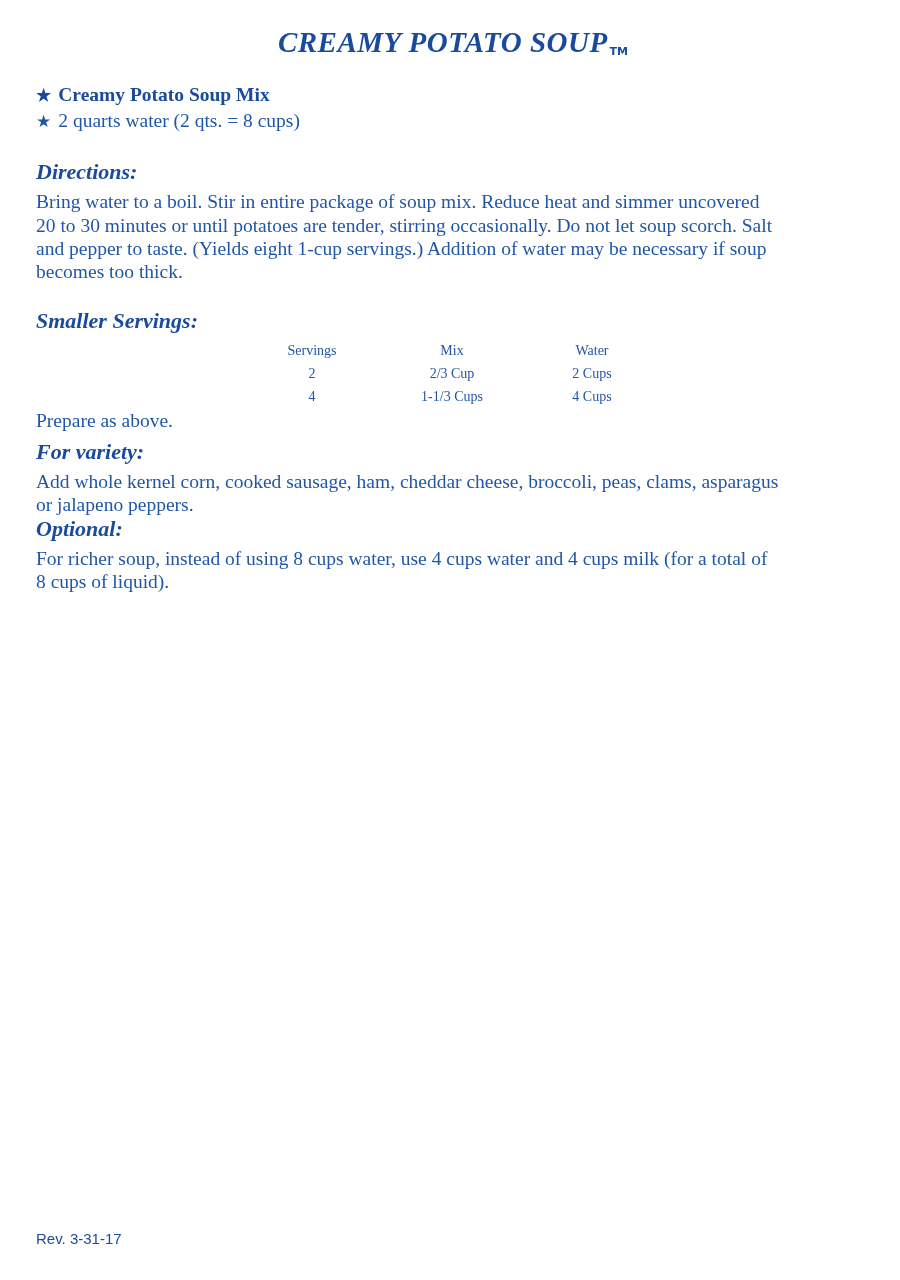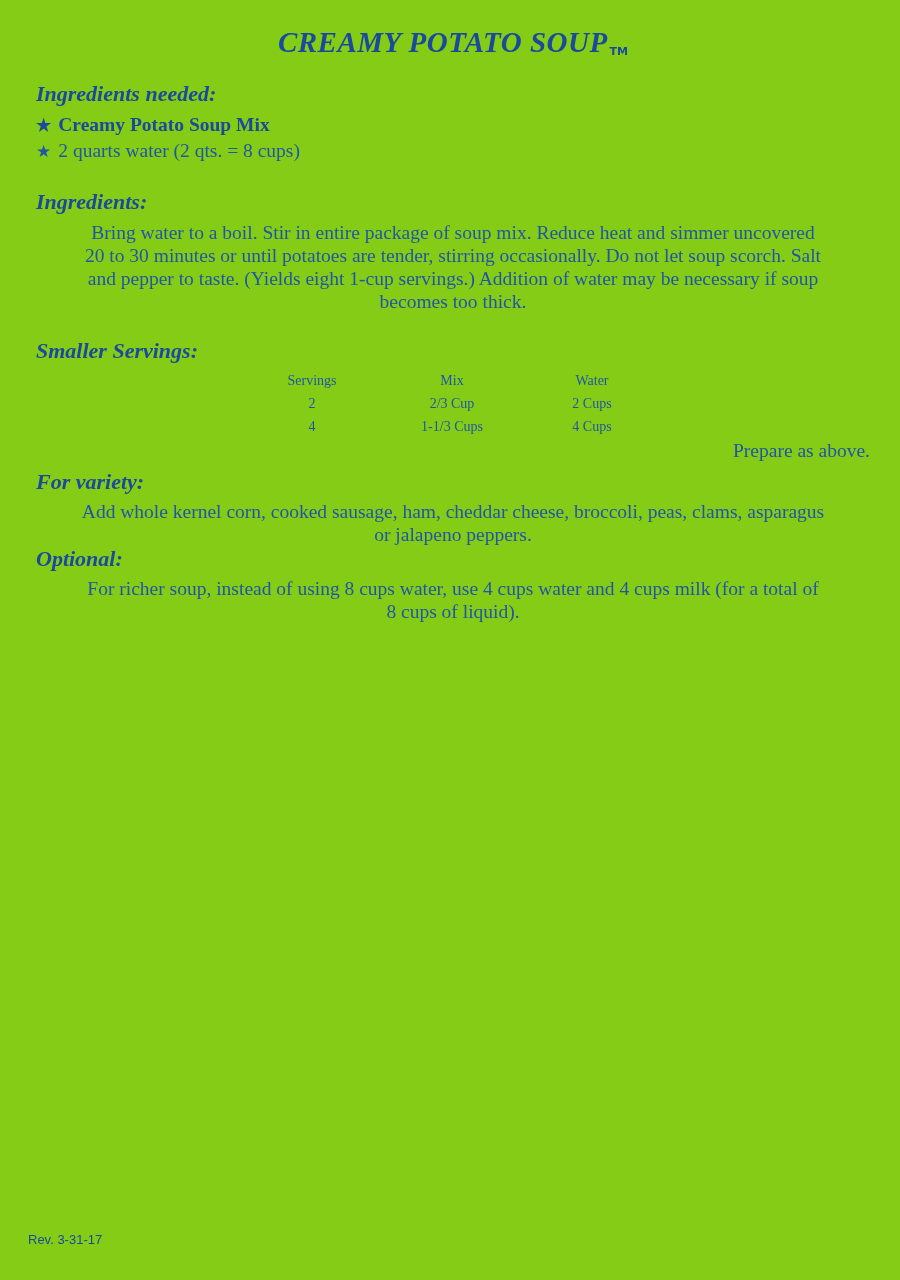--- a/index.html
+++ b/index.html
@@ -2,21 +2,21 @@
 <html><head>
 <meta charset="utf-8">
 <style>
   html, body { margin: 0; padding: 0; }
   body { background: #e8e8e8; }
   .page {
     position: relative;
     width: 900px;
     height: 1280px;
     margin: 0 auto;
-    background: #84cc16;
+    background: #ffffff;
     box-sizing: border-box;
     padding: 26px 30px 0 36px;
     font-family: "Liberation Serif", serif;
     color: #2156a6;
     overflow: hidden;
   }
   .title {
     margin: 0;
     text-align: center;
     font-size: 29px;
@@ -57,40 +57,39 @@
     display: inline-block;
     margin-right: 7px;
     font-size: 17px;
   }
   .bullet-bold { font-weight: 700; color: #1a4a9c; }
   .para {
     font-size: 19.5px;
     line-height: 23.3px;
     white-space: pre-line;
     max-width: 838px;
-    text-align: center;
   }
   .servings-table {
     margin-left: 206px;
     font-size: 14px;
     line-height: 23.3px;
   }
   .trow { display: flex; }
   .tcell {
     width: 140px;
     text-align: center;
     flex: 0 0 140px;
   }
-  .note { font-size: 19.5px; line-height: 23.3px; text-align: right; }
+  .note { font-size: 19.5px; line-height: 23.3px; }
   .rev {
     position: absolute;
-    left: 28px;
+    left: 36px;
     bottom: 33px;
     font-family: "Liberation Sans", "DejaVu Sans", sans-serif;
-    font-size: 13px;
+    font-size: 15px;
     color: #1a4a9c;
     text-align: right;
   }
   .copyright {
     position: absolute;
     left: 0;
     right: 0;
     bottom: 25px;
     text-align: center;
     font-size: 21px;
@@ -99,27 +98,26 @@
   }
 </style>
 </head>
 <body>
 
 <div class="page">
 
   <h1 class="title"><span>CREAMY POTATO SOUP</span><span class="tm">TM</span></h1>
 
   <div class="section sec-ingredients">
-    <h2>Ingredients needed:</h2>
     <div class="bullet-line"><span class="star bullet-bold">★</span><span class="bullet-bold">Creamy Potato Soup Mix</span></div>
     <div class="bullet-line"><span class="star">★</span><span>2 quarts water (2 qts. = 8 cups)</span></div>
   </div>
 
   <div class="section sec-directions">
-    <h2>Ingredients:</h2>
+    <h2>Directions:</h2>
     <div class="para">Bring water to a boil. Stir in entire package of soup mix. Reduce heat and simmer uncovered
 20 to 30 minutes or until potatoes are tender, stirring occasionally. Do not let soup scorch. Salt
 and pepper to taste. (Yields eight 1-cup servings.) Addition of water may be necessary if soup
 becomes too thick.</div>
   </div>
 
   <div class="section sec-servings">
     <h2>Smaller Servings:</h2>
     <div class="servings-table">
         <div class="trow">

